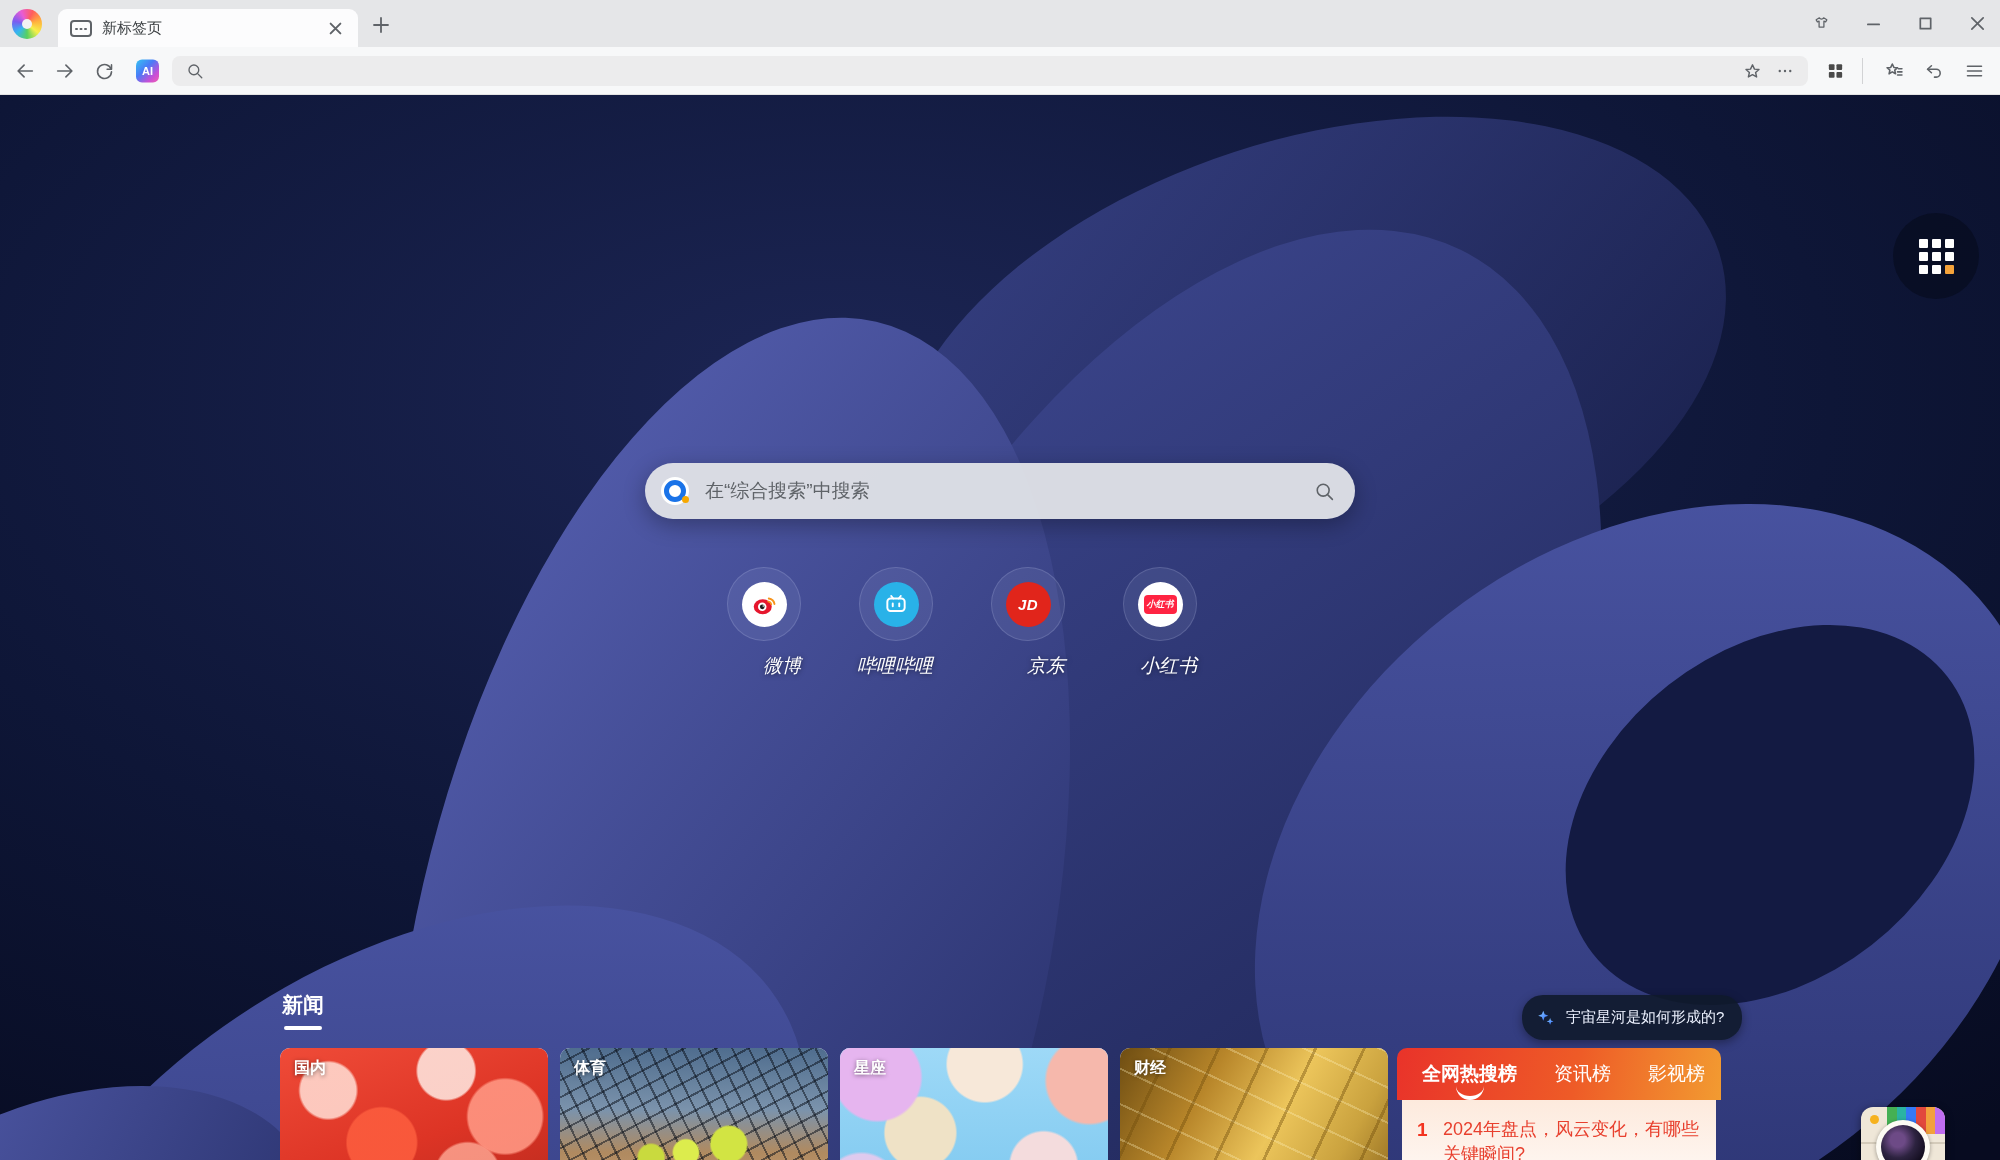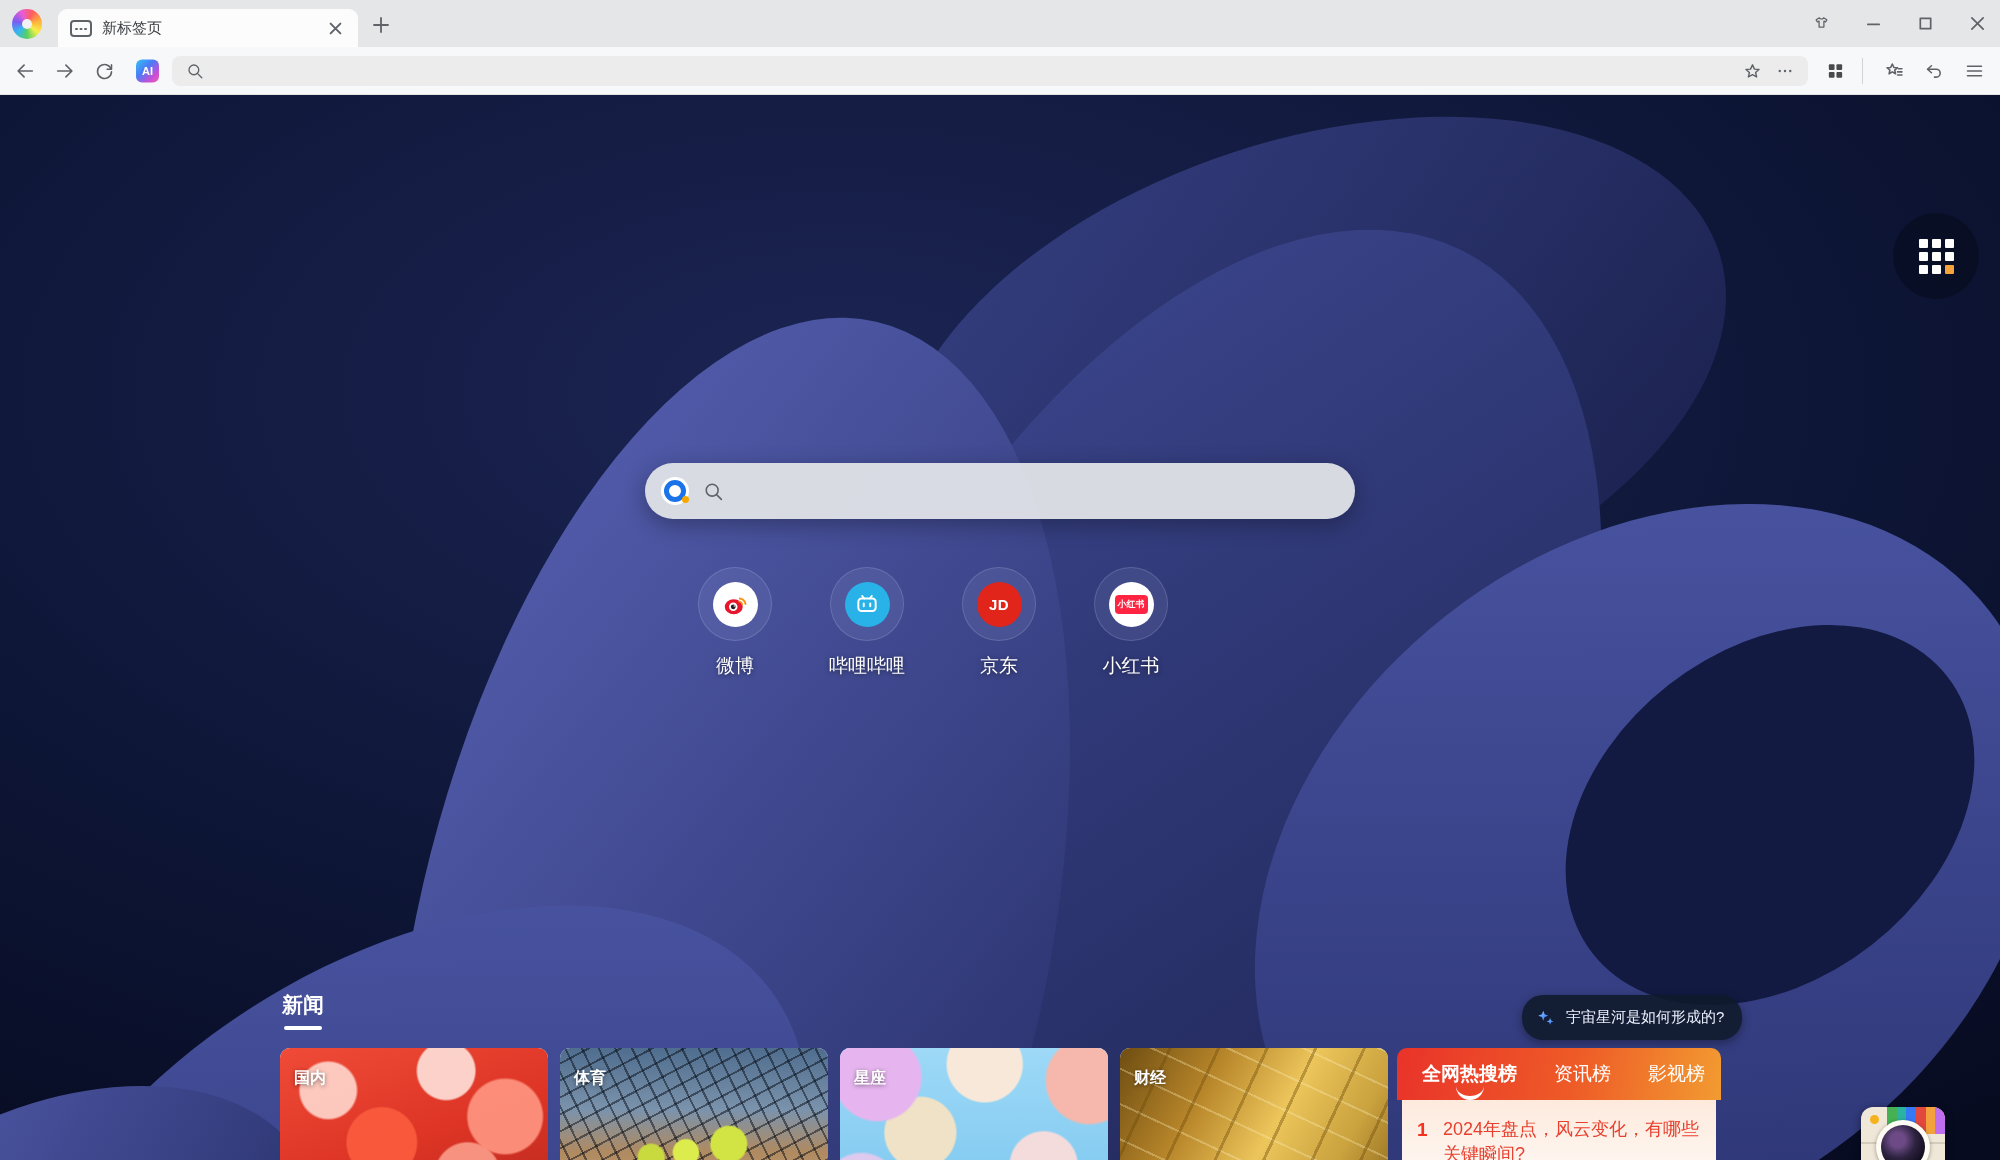--- a/index.html
+++ b/index.html
@@ -47,21 +47,21 @@
   .center-search{position:absolute;left:645px;top:368px;width:710px;height:56px;border-radius:28px;
                  background:rgba(223,225,230,.96);display:flex;align-items:center;box-shadow:0 6px 22px rgba(0,0,0,.3);}
   .cs-logo{width:28px;height:28px;margin:0 14px 0 16px;position:relative;background:#fff;border-radius:50%;flex:none;}
   .cs-logo::before{content:"";position:absolute;inset:3px;border:5px solid #1a73e8;border-radius:50%;box-sizing:border-box;}
   .cs-logo::after{content:"";position:absolute;right:0;bottom:2px;width:7px;height:7px;background:#f7a800;border-radius:50%;}
   .cs-input{flex:1;background:transparent;border:none;outline:none;font-size:19px;color:#3c4043;font-family:inherit;}
   .cs-input::placeholder{color:#5f6368;}
   .cs-mag{margin-right:20px;flex:none;}
 
   .quick-links{position:absolute;left:669px;top:472px;display:flex;}
-  .ql{width:132px;display:flex;flex-direction:column;align-items:center;cursor:pointer;}
+  .ql{width:132px;display:flex;flex-direction:column;align-items:flex-end;cursor:pointer;font-style:italic;}
   .ql-outer{width:74px;height:74px;border-radius:50%;background:rgba(195,205,245,.10);
             border:1px solid rgba(225,230,255,.16);display:flex;align-items:center;justify-content:center;box-sizing:border-box;}
   .ql-inner{width:45px;height:45px;border-radius:50%;background:#fff;display:flex;align-items:center;justify-content:center;overflow:hidden;}
   .ql-inner.jd{background:#e1251b;color:#fff;font-weight:bold;font-size:15px;letter-spacing:.5px;}
   .ql-inner.bili{background:#29b2e8;}
   .ql-inner.add{background:rgba(255,255,255,.09);}
   .xhs-badge{background:#ff2442;color:#fff;font-size:9px;font-weight:bold;padding:3px 3px;border-radius:4px;white-space:nowrap;}
   .ql-label{margin-top:12px;font-size:19px;color:#fff;text-shadow:0 1px 5px rgba(0,0,0,.55);}
 
   .section-tabs{position:absolute;left:282px;top:896px;display:flex;gap:30px;align-items:flex-start;flex-direction:column;}
@@ -71,21 +71,21 @@
 
   .ai-tip{position:absolute;left:1522px;top:900px;height:45px;padding:0 18px 0 13px;border-radius:21px;
           background:rgba(15,25,43,.9);display:flex;align-items:center;gap:9px;box-shadow:0 3px 10px rgba(0,0,0,.35);}
   .ai-tip-text{font-size:15px;color:#edf2ff;white-space:nowrap;}
 
   .cards{position:absolute;left:280px;top:953px;display:flex;gap:12px;}
   .card{width:268px;height:230px;background:#fff;border-radius:10px;overflow:hidden;position:relative;flex:none;cursor:pointer;}
   .card-img{height:163px;position:relative;}
   .card-img::after{content:"";position:absolute;left:0;right:0;bottom:0;height:36px;
                    background:linear-gradient(180deg,rgba(255,255,255,0),#fff);}
-  .badge{position:absolute;top:20px;left:14px;z-index:2;font-size:16px;font-weight:bold;color:#fff;text-shadow:0 1px 4px rgba(0,0,0,.5);}
+  .badge{position:absolute;top:10px;left:14px;z-index:2;font-size:16px;font-weight:bold;color:#fff;text-shadow:0 1px 4px rgba(0,0,0,.5);}
 
   .img-leaves{background:
     radial-gradient(circle at 18% 26%,rgba(255,215,205,.9) 0 11%,transparent 12%),
     radial-gradient(circle at 62% 14%,rgba(255,235,228,.85) 0 13%,transparent 14%),
     radial-gradient(circle at 84% 42%,rgba(255,150,130,.9) 0 15%,transparent 16%),
     radial-gradient(circle at 38% 58%,rgba(250,90,60,.95) 0 18%,transparent 19%),
     radial-gradient(circle at 70% 78%,rgba(255,170,150,.8) 0 14%,transparent 15%),
     linear-gradient(160deg,#ef4b38 0%,#dd3425 55%,#b62a1e 100%);}
   .img-tennis{background:
     radial-gradient(circle at 47% 64%,#dcec4d 0 7%,transparent 8%),
@@ -288,20 +288,21 @@
         <i></i>
         <i></i>
         <i></i>
         <i></i>
         <i class="accent"></i>
     </span>
   </div>
 
   <div class="center-search">
     <span class="cs-logo"></span>
+    <input class="cs-input" type="text" placeholder="在“综合搜索”中搜索" style="">
     <svg class="cs-mag" width="21" height="21" viewBox="0 0 24 24">
       <circle class="ic" stroke="#6b7078" stroke-width="2" cx="10.5" cy="10.5" r="6.8"></circle>
         <path class="ic" stroke="#6b7078" stroke-width="2" d="M15.8 15.8 21 21"></path>
     </svg>
   </div>
 
   <div class="quick-links">
     <div class="ql">
       <span class="ql-outer">
           <span class="ql-inner">

